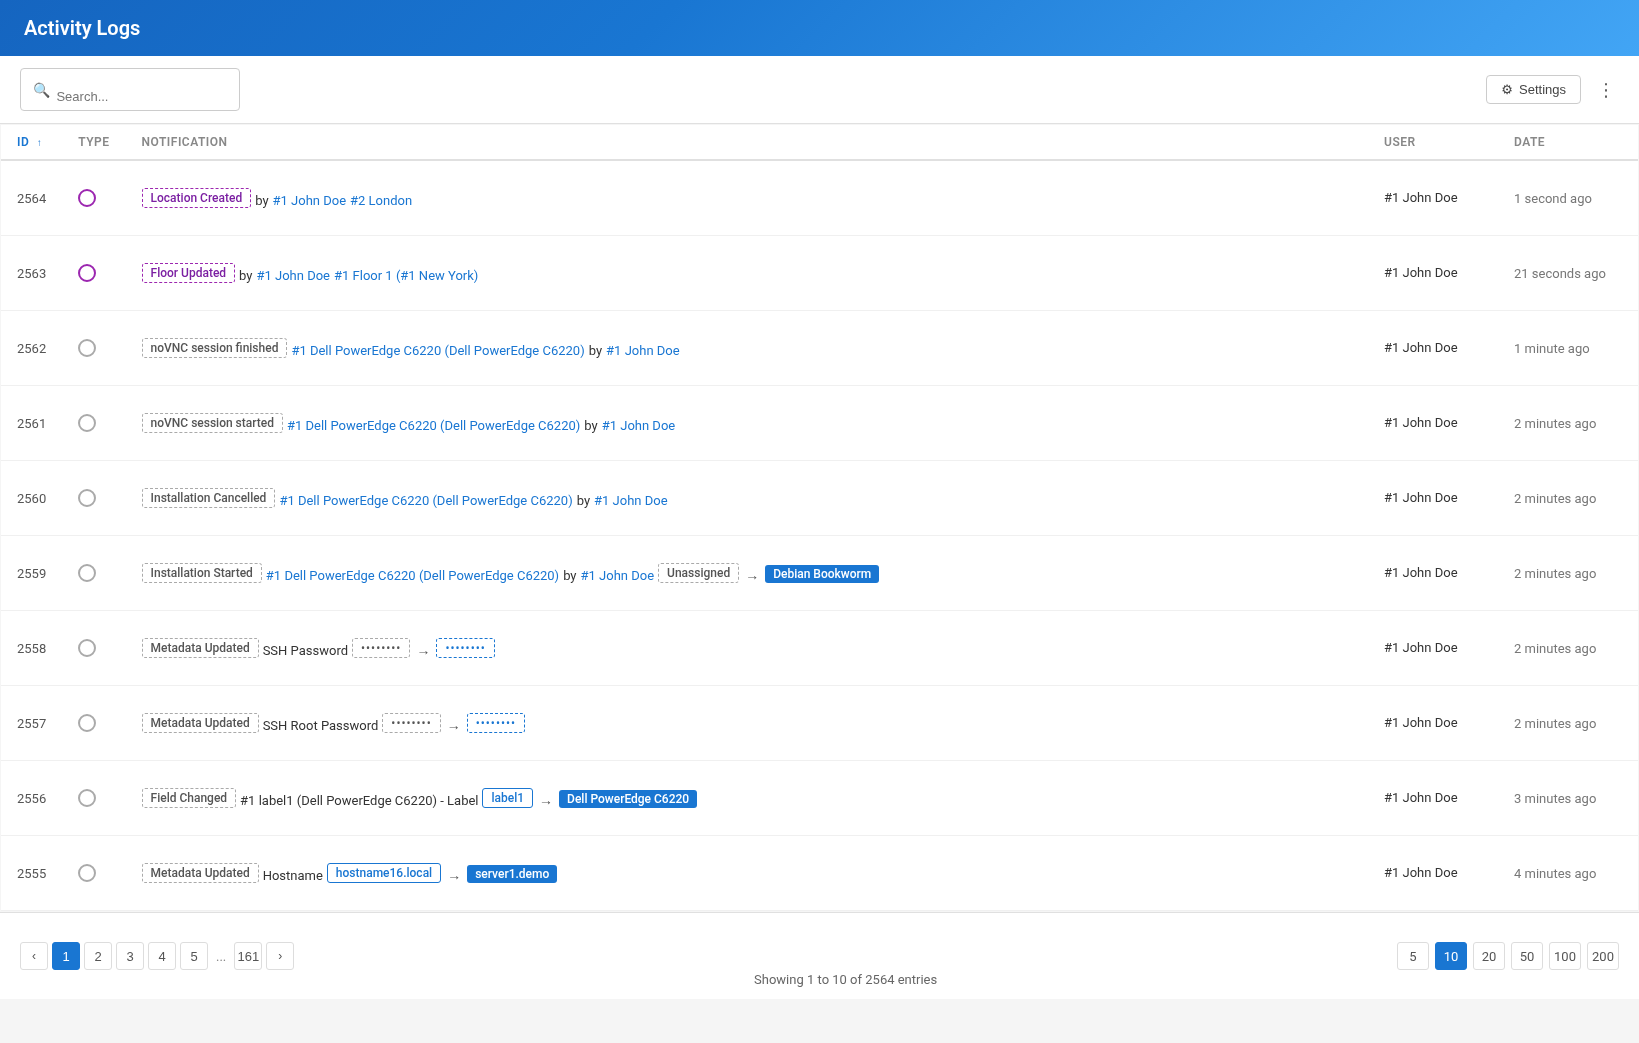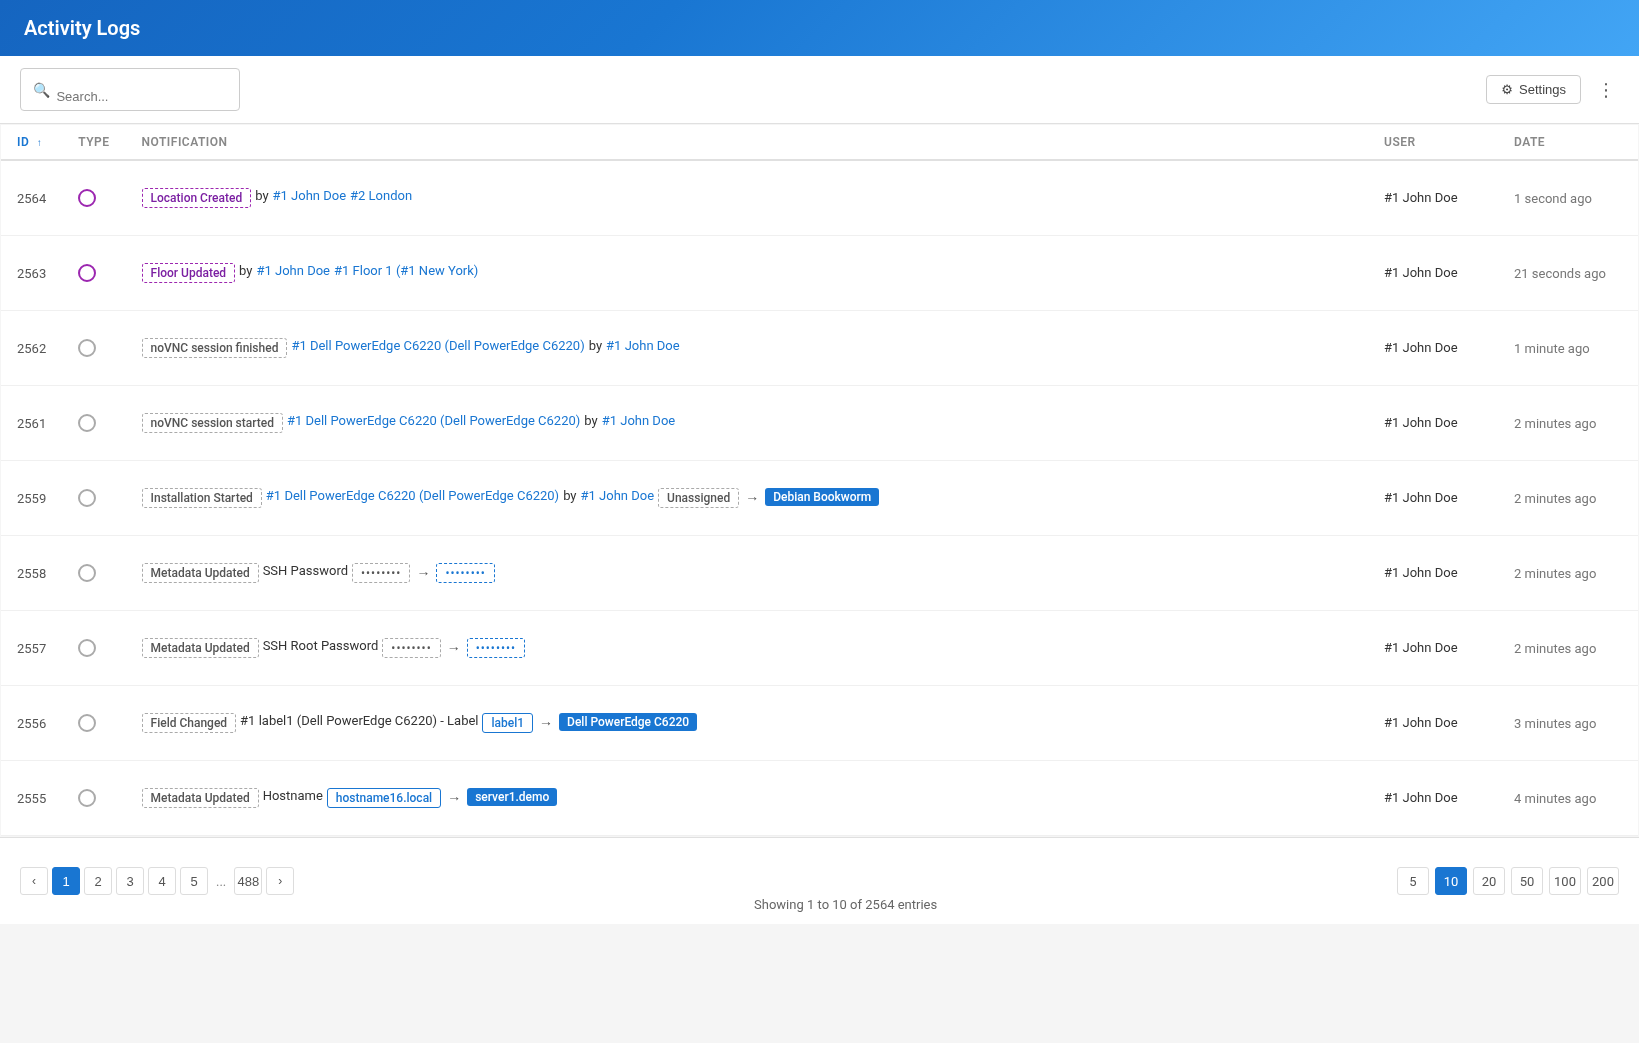--- a/index.html
+++ b/index.html
@@ -132,21 +132,21 @@
       height: 18px;
       border-radius: 50%;
       border: 2px solid #ccc;
       vertical-align: middle;
     }
     .type-icon.purple { border-color: #9c27b0; }
     .type-icon.gray { border-color: #aaa; }
 
     .notif-cell {
       display: flex;
-      align-items: flex-start;
+      align-items: flex-end;
       flex-wrap: wrap;
       gap: 4px;
     }
 
     .badge {
       display: inline-block;
       padding: 2px 8px;
       border-radius: 3px;
       font-size: 12px;
       font-weight: 500;
@@ -392,20 +392,34 @@
             <span class="badge badge-gray">noVNC session started</span>
             <span class="notif-link">#1 Dell PowerEdge C6220 (Dell PowerEdge C6220)</span>
             <span class="notif-text">by</span>
             <span class="notif-link">#1 John Doe</span>
           </div>
         </td>
         <td class="user-cell">#1 John Doe</td>
         <td class="date-cell">2 minutes ago</td>
       </tr>
 
+      <tr>
+        <td class="id-cell">2560</td>
+        <td><span class="type-icon gray"></span></td>
+        <td>
+          <div class="notif-cell">
+            <span class="badge badge-gray">Installation Cancelled</span>
+            <span class="notif-link">#1 Dell PowerEdge C6220 (Dell PowerEdge C6220)</span>
+            <span class="notif-text">by</span>
+            <span class="notif-link">#1 John Doe</span>
+          </div>
+        </td>
+        <td class="user-cell">#1 John Doe</td>
+        <td class="date-cell">2 minutes ago</td>
+      </tr>
 
       <tr>
         <td class="id-cell">2559</td>
         <td><span class="type-icon gray"></span></td>
         <td>
           <div class="notif-cell">
             <span class="badge badge-gray">Installation Started</span>
             <span class="notif-link">#1 Dell PowerEdge C6220 (Dell PowerEdge C6220)</span>
             <span class="notif-text">by</span>
             <span class="notif-link">#1 John Doe</span>
@@ -487,21 +501,21 @@
 
 <div class="footer">
   <div class="pagination">
     <button class="page-btn arrow">‹</button>
     <button class="page-btn active">1</button>
     <button class="page-btn">2</button>
     <button class="page-btn">3</button>
     <button class="page-btn">4</button>
     <button class="page-btn">5</button>
     <span class="page-dots">...</span>
-    <button class="page-btn">488</button>
+    <button class="page-btn">161</button>
     <button class="page-btn arrow">›</button>
   </div>
 
   <div class="pagination-info">
     <span>Showing 1 to 10 of 2564 entries</span>
   </div>
 
   <div class="per-page">
     <span class="per-page-num">5</span>
     <span class="per-page-num active">10</span>

